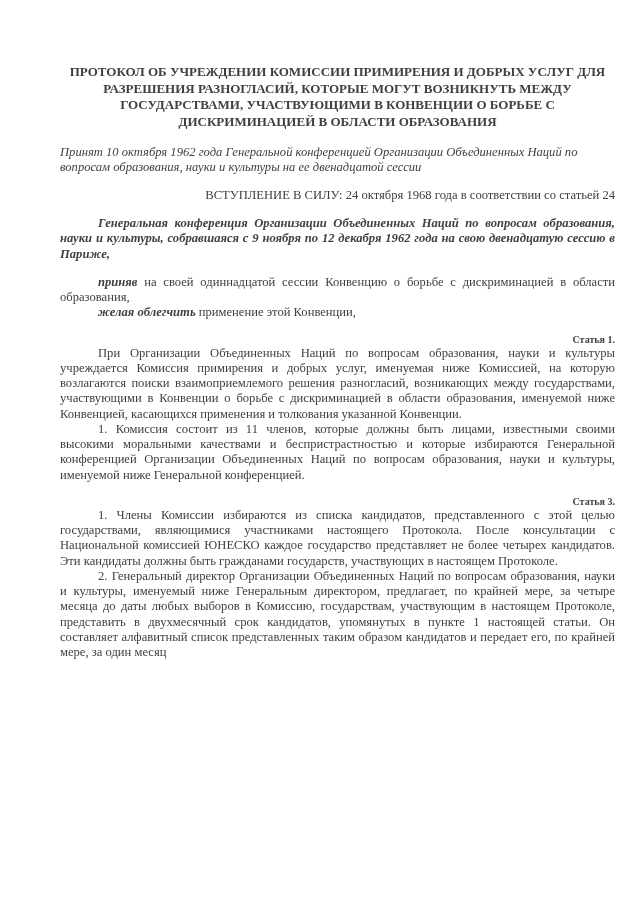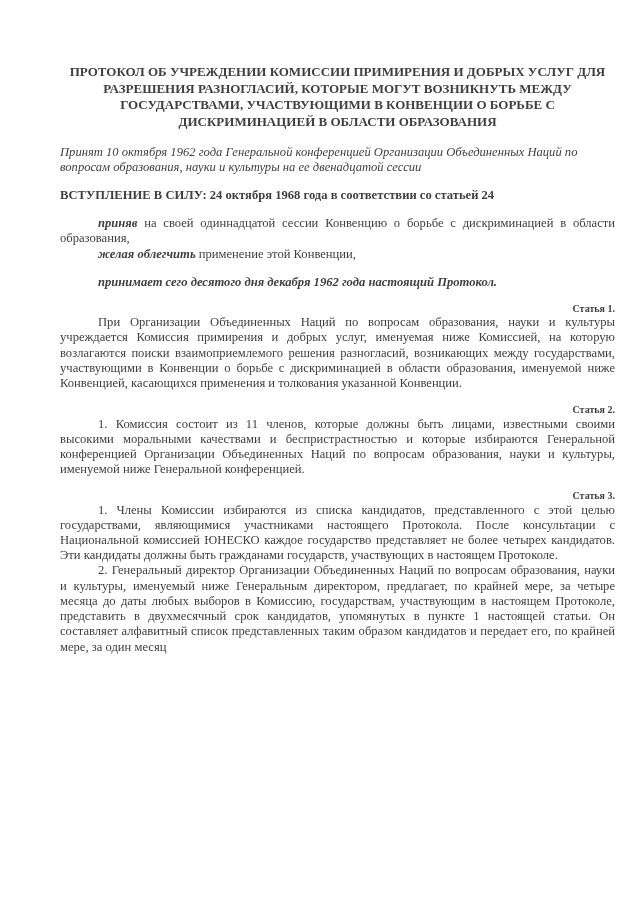--- a/index.html
+++ b/index.html
@@ -25,22 +25,22 @@
     text-align: center;
     line-height: 1.28;
     margin: 0 0 14px 0;
   }
   .adoption {
     font-style: italic;
     text-align: left;
     margin: 0 0 13px 0;
   }
   .entry-into-force {
-    font-weight: bold;
-    text-align: left;
+    font-weight: normal;
+    text-align: right;
     margin: 0 0 13px 0;
   }
   .preamble-opening {
     font-weight: bold;
     font-style: italic;
     text-align: justify;
     text-indent: 38px;
     margin: 0 0 13px 0;
   }
   .clause {
@@ -76,31 +76,30 @@
 <body>
 
 <div class="page">
 
   <h1 class="doc-title">ПРОТОКОЛ ОБ УЧРЕЖДЕНИИ КОМИССИИ ПРИМИРЕНИЯ И ДОБРЫХ УСЛУГ ДЛЯ РАЗРЕШЕНИЯ РАЗНОГЛАСИЙ, КОТОРЫЕ МОГУТ ВОЗНИКНУТЬ МЕЖДУ ГОСУДАРСТВАМИ, УЧАСТВУЮЩИМИ В КОНВЕНЦИИ О БОРЬБЕ С ДИСКРИМИНАЦИЕЙ В ОБЛАСТИ ОБРАЗОВАНИЯ</h1>
 
   <p class="adoption">Принят 10 октября 1962 года Генеральной конференцией Организации Объединенных Наций по вопросам образования, науки и культуры на ее двенадцатой сессии</p>
 
   <p class="entry-into-force">ВСТУПЛЕНИЕ В СИЛУ: 24 октября 1968 года в соответствии со статьей 24</p>
 
+  <p class="preamble-opening">Генеральная конференция Организации Объединенных Наций по вопросам образования, науки и культуры, собравшаяся с 9 ноября по 12 декабря 1962 года на свою двенадцатую сессию в Париже,</p>
 
   <p class="clause"><span class="lead">приняв</span><span> на своей одиннадцатой сессии Конвенцию о борьбе с дискриминацией в области образования,</span></p>
 
   <p class="clause"><span class="lead">желая облегчить</span><span> применение этой Конвенции,</span></p>
 
 
-  <p class="enactment">принимает сего десятого дня декабря 1962 года настоящий Протокол.</p>
 
   <h2 class="article-heading">Статья 1.</h2>
   <p class="body-para">При Организации Объединенных Наций по вопросам образования, науки и культуры учреждается Комиссия примирения и добрых услуг, именуемая ниже Комиссией, на которую возлагаются поиски взаимоприемлемого решения разногласий, возникающих между государствами, участвующими в Конвенции о борьбе с дискриминацией в области образования, именуемой ниже Конвенцией, касающихся применения и толкования указанной Конвенции.</p>
 
-  <h2 class="article-heading">Статья 2.</h2>
   <p class="body-para">1. Комиссия состоит из 11 членов, которые должны быть лицами, известными своими высокими моральными качествами и беспристрастностью и которые избираются Генеральной конференцией Организации Объединенных Наций по вопросам образования, науки и культуры, именуемой ниже Генеральной конференцией.</p>
 
   <h2 class="article-heading">Статья 3.</h2>
   <p class="body-para">1. Члены Комиссии избираются из списка кандидатов, представленного с этой целью государствами, являющимися участниками настоящего Протокола. После консультации с Национальной комиссией ЮНЕСКО каждое государство представляет не более четырех кандидатов. Эти кандидаты должны быть гражданами государств, участвующих в настоящем Протоколе.</p>
   <p class="body-para">2. Генеральный директор Организации Объединенных Наций по вопросам образования, науки и культуры, именуемый ниже Генеральным директором, предлагает, по крайней мере, за четыре месяца до даты любых выборов в Комиссию, государствам, участвующим в настоящем Протоколе, представить в двухмесячный срок кандидатов, упомянутых в пункте 1 настоящей статьи. Он составляет алфавитный список представленных таким образом кандидатов и передает его, по крайней мере, за один месяц</p>
 
 </div>
 
 </body></html>

